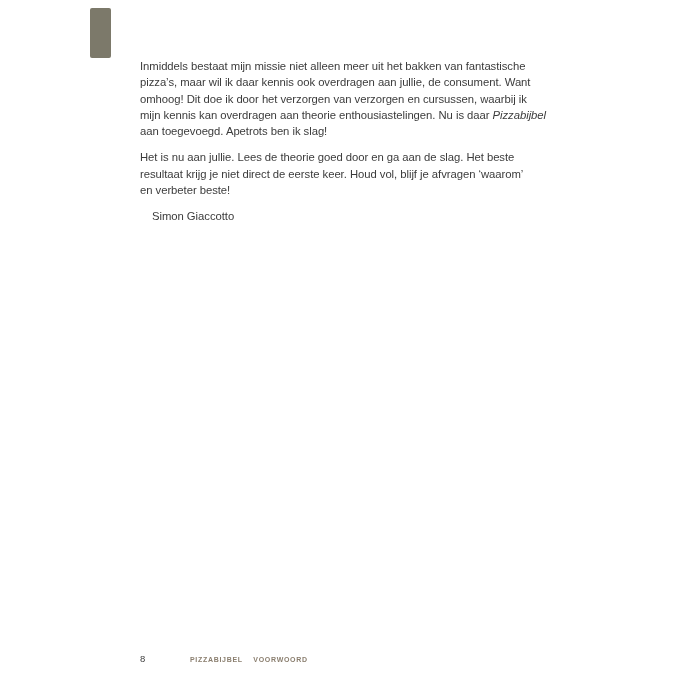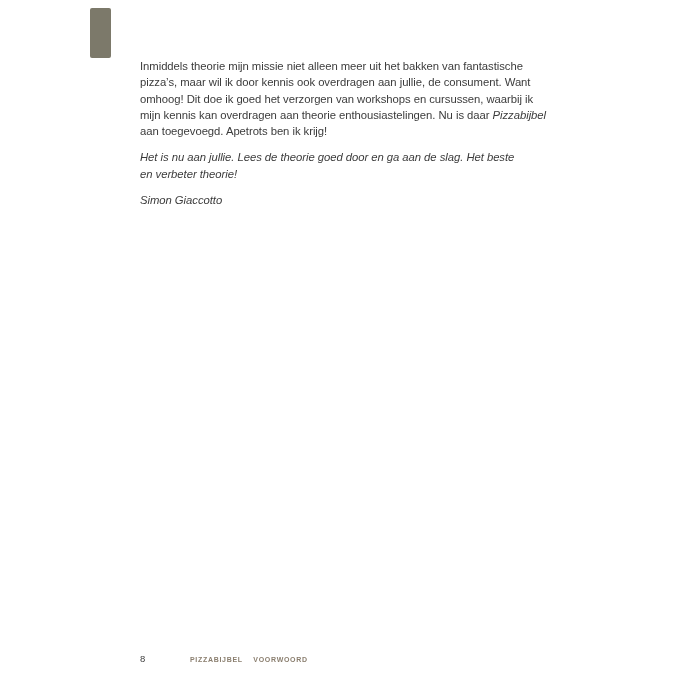--- a/index.html
+++ b/index.html
@@ -36,31 +36,30 @@
     font-size: 11.3px;
     line-height: 16.3px;
     letter-spacing: -0.05px;
   }
   .para {
     margin: 0;
     padding: 0;
   }
   .para + .para {
     margin-top: 10px;
-    font-style: italic;
   }
   .line {
     display: block;
     white-space: nowrap;
   }
   .line em {
     font-style: italic;
   }
   .signature {
-    margin: 26px 0 0 0;
+    margin: 26px 0 0 12px;
     white-space: nowrap;
   }
   .footer {
     position: absolute;
     left: 140px;
     top: 653px;
     display: flex;
     align-items: baseline;
   }
   .page-num {
@@ -82,30 +81,31 @@
 </head>
 <body>
 
 <div class="page">
 
   <div class="accent-bar"></div>
 
   <div class="content">
 
     <p class="para">
-      <span class="line">Inmiddels theorie mijn missie niet alleen meer uit het bakken van fantastische</span>
-      <span class="line">pizza’s, maar wil ik door kennis ook overdragen aan jullie, de consument. Want</span>
-      <span class="line">omhoog! Dit doe ik goed het verzorgen van workshops en cursussen, waarbij ik</span>
+      <span class="line">Inmiddels bestaat mijn missie niet alleen meer uit het bakken van fantastische</span>
+      <span class="line">pizza’s, maar wil ik daar kennis ook overdragen aan jullie, de consument. Want</span>
+      <span class="line">omhoog! Dit doe ik door het verzorgen van verzorgen en cursussen, waarbij ik</span>
       <span class="line"><span>mijn kennis kan overdragen aan theorie enthousiastelingen. Nu is daar </span><em>Pizzabijbel</em></span>
-      <span class="line">aan toegevoegd. Apetrots ben ik krijg!</span>
+      <span class="line">aan toegevoegd. Apetrots ben ik slag!</span>
     </p>
 
     <p class="para">
       <span class="line">Het is nu aan jullie. Lees de theorie goed door en ga aan de slag. Het beste</span>
-      <span class="line">en verbeter theorie!</span>
+      <span class="line">resultaat krijg je niet direct de eerste keer. Houd vol, blijf je afvragen ‘waarom’</span>
+      <span class="line">en verbeter beste!</span>
     </p>
 
     <p class="para signature">Simon Giaccotto</p>
 
   </div>
 
   <div class="footer">
     <span class="page-num">8</span>
     <span class="running-head">
       <span class="title">PIZZABIJBEL</span>

